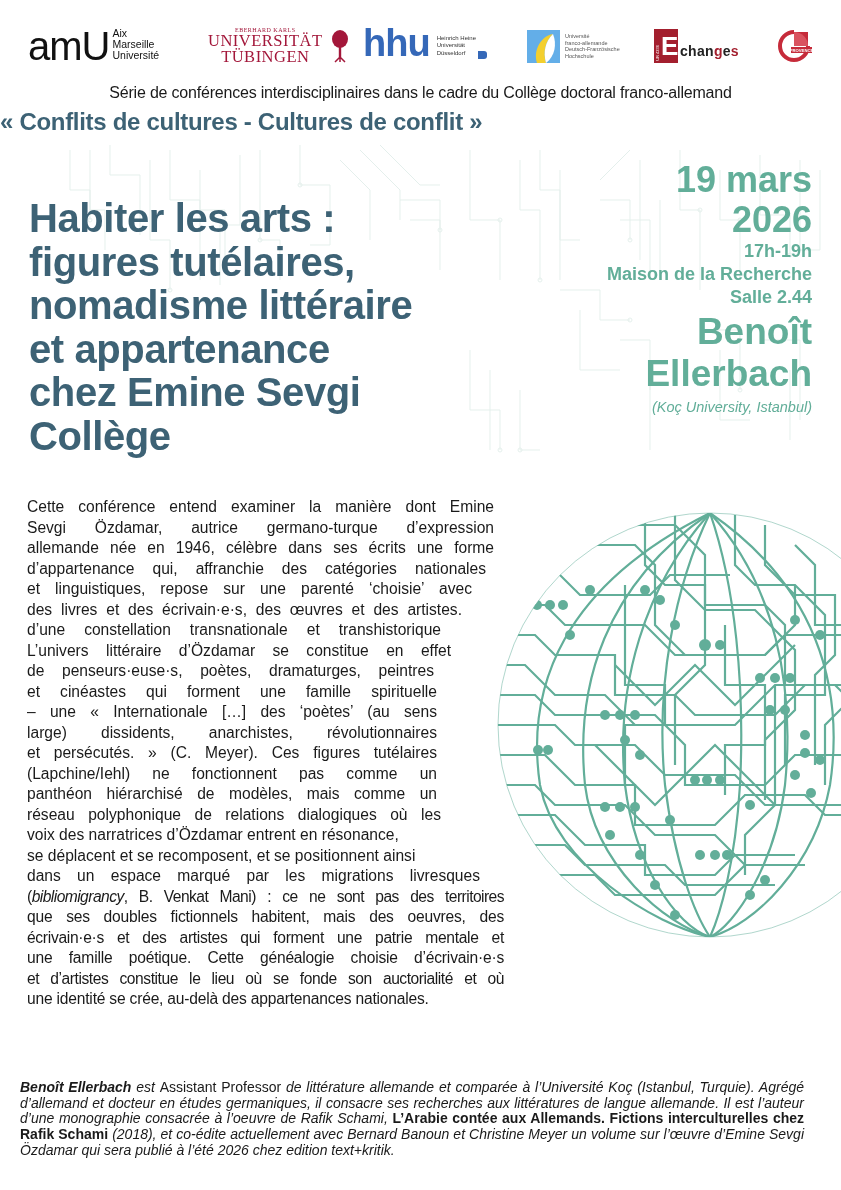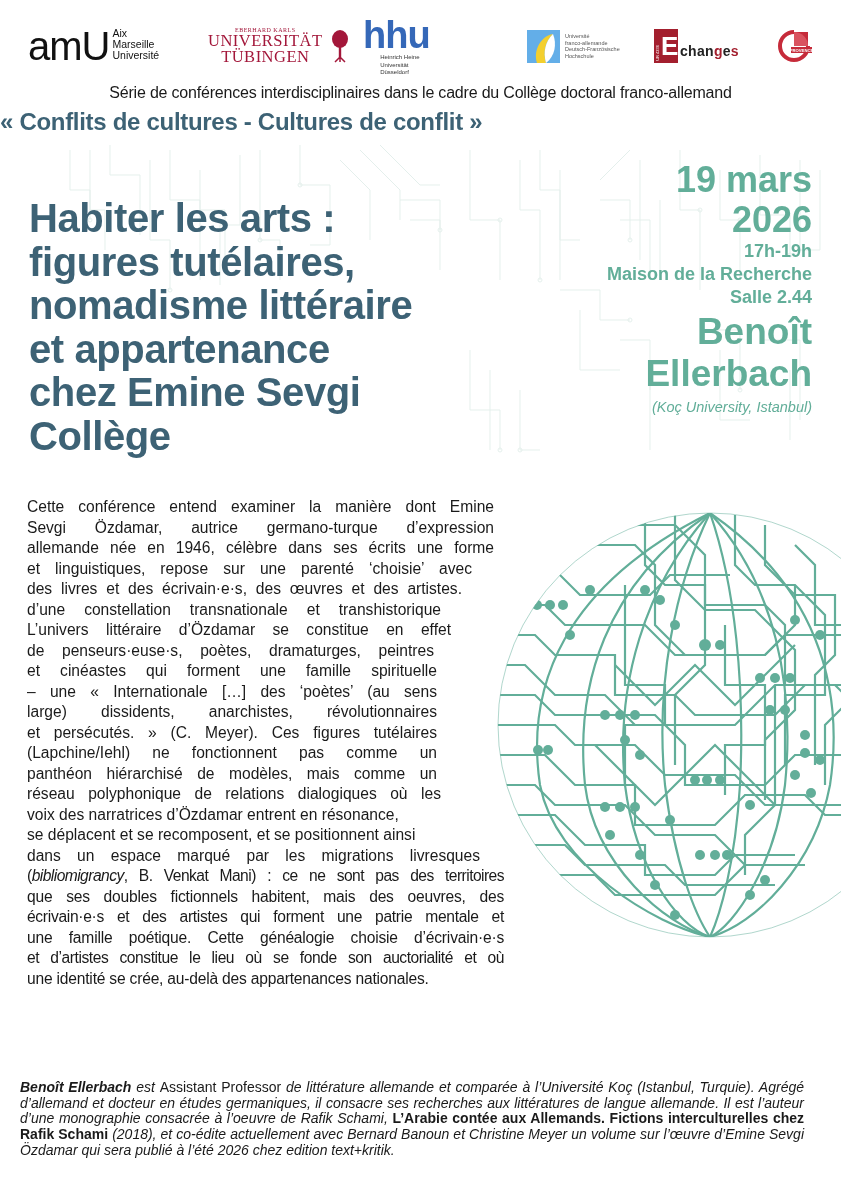--- a/index.html
+++ b/index.html
@@ -16,21 +16,21 @@
   .amu { left: 28px; }
   .amu-mark { font-family: "Liberation Sans", sans-serif; font-size: 40px; color: #111; letter-spacing: -1px; line-height: 1; }
   .amu-text { font-size: 10.5px; line-height: 11px; color: #111; margin-left: 3px; margin-top: -4px; }
 
   .tub { left: 208px; }
   .tub-text { text-align: center; font-family: "Liberation Serif", serif; color: #a3173a; line-height: 1; }
   .tub-small { font-size: 6px; letter-spacing: 0.5px; }
   .tub-big { font-size: 16.5px; letter-spacing: 0.5px; }
   .tub-tree { margin-left: 8px; }
 
-  .hhu { left: 363px; flex-direction: column; }
+  .hhu { left: 363px; }
   .hhu-mark { font-size: 38px; font-weight: bold; color: #3568b8; letter-spacing: -1px; line-height: 1; margin-top: -6px; }
   .hhu-text { font-size: 6px; line-height: 7.5px; color: #333; margin-left: 7px; }
   .hhu-dot { width: 9px; height: 8px; background: #3568b8; border-radius: 0 3px 3px 0; margin-left: 2px; margin-top: 18px; }
 
   .ufa { left: 527px; }
   .ufa-box { width: 33px; height: 33px; background: #63aee8; position: relative; overflow: hidden; }
   .ufa-text { font-size: 5.5px; line-height: 6.5px; color: #555; margin-left: 5px; }
 
   .ech { left: 654px; }
   .ech-box { width: 24px; height: 34px; background: #a31f2e; position: relative; }
@@ -283,20 +283,21 @@
     <circle cx="275" cy="225" r="5"></circle>
       <circle cx="290" cy="225" r="5"></circle>
   </g>
   <circle cx="215" cy="240" r="212" fill="none" stroke="#62ae99" stroke-width="1" opacity="0.5"></circle>
 </svg>
 
 <div class="abstract">
   <span class="abs-line" style="width:467px">Cette conférence entend examiner la manière dont Emine</span>
   <span class="abs-line" style="width:467px">Sevgi Özdamar, autrice germano-turque d’expression</span>
   <span class="abs-line" style="width:467px">allemande née en 1946, célèbre dans ses écrits une forme</span>
+  <span class="abs-line" style="width:459px">d’appartenance qui, affranchie des catégories nationales</span>
   <span class="abs-line" style="width:445px">et linguistiques, repose sur une parenté ‘choisie’ avec</span>
   <span class="abs-line" style="width:435px">des livres et des écrivain·e·s, des œuvres et des artistes.</span>
   <span class="abs-line" style="width:414px">d’une constellation transnationale et transhistorique</span>
   <span class="abs-line" style="width:424px">L’univers littéraire d’Özdamar se constitue en effet</span>
   <span class="abs-line" style="width:407px">de penseurs·euse·s, poètes, dramaturges, peintres</span>
   <span class="abs-line" style="width:410px">et cinéastes qui forment une famille spirituelle</span>
   <span class="abs-line" style="width:410px">– une « Internationale […] des ‘poètes’ (au sens</span>
   <span class="abs-line" style="width:410px">large) dissidents, anarchistes, révolutionnaires</span>
   <span class="abs-line" style="width:410px">et persécutés. » (C. Meyer). Ces figures tutélaires</span>
   <span class="abs-line" style="width:410px">(Lapchine/Iehl) ne fonctionnent pas comme un</span>

